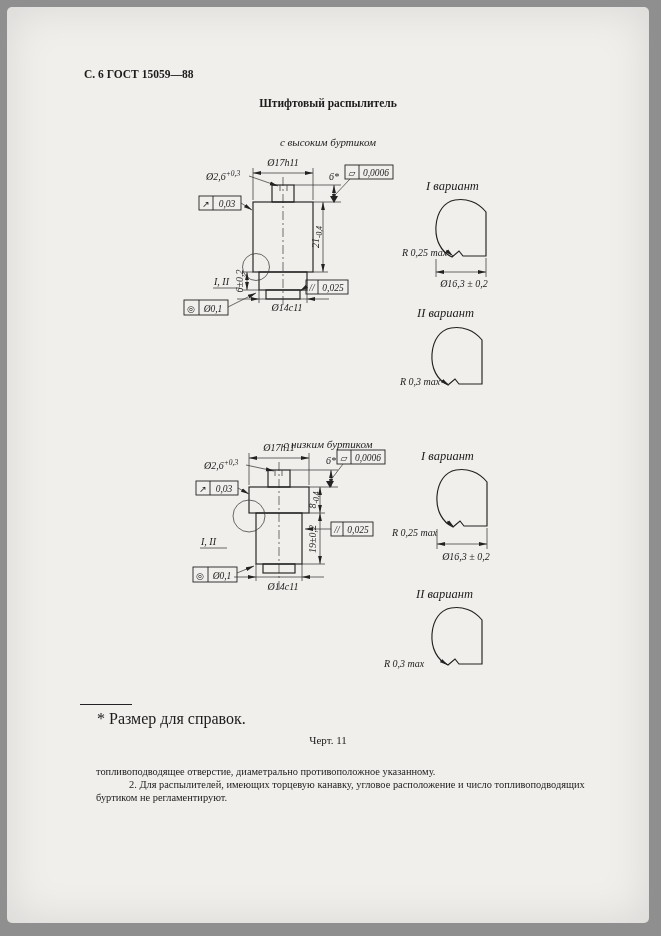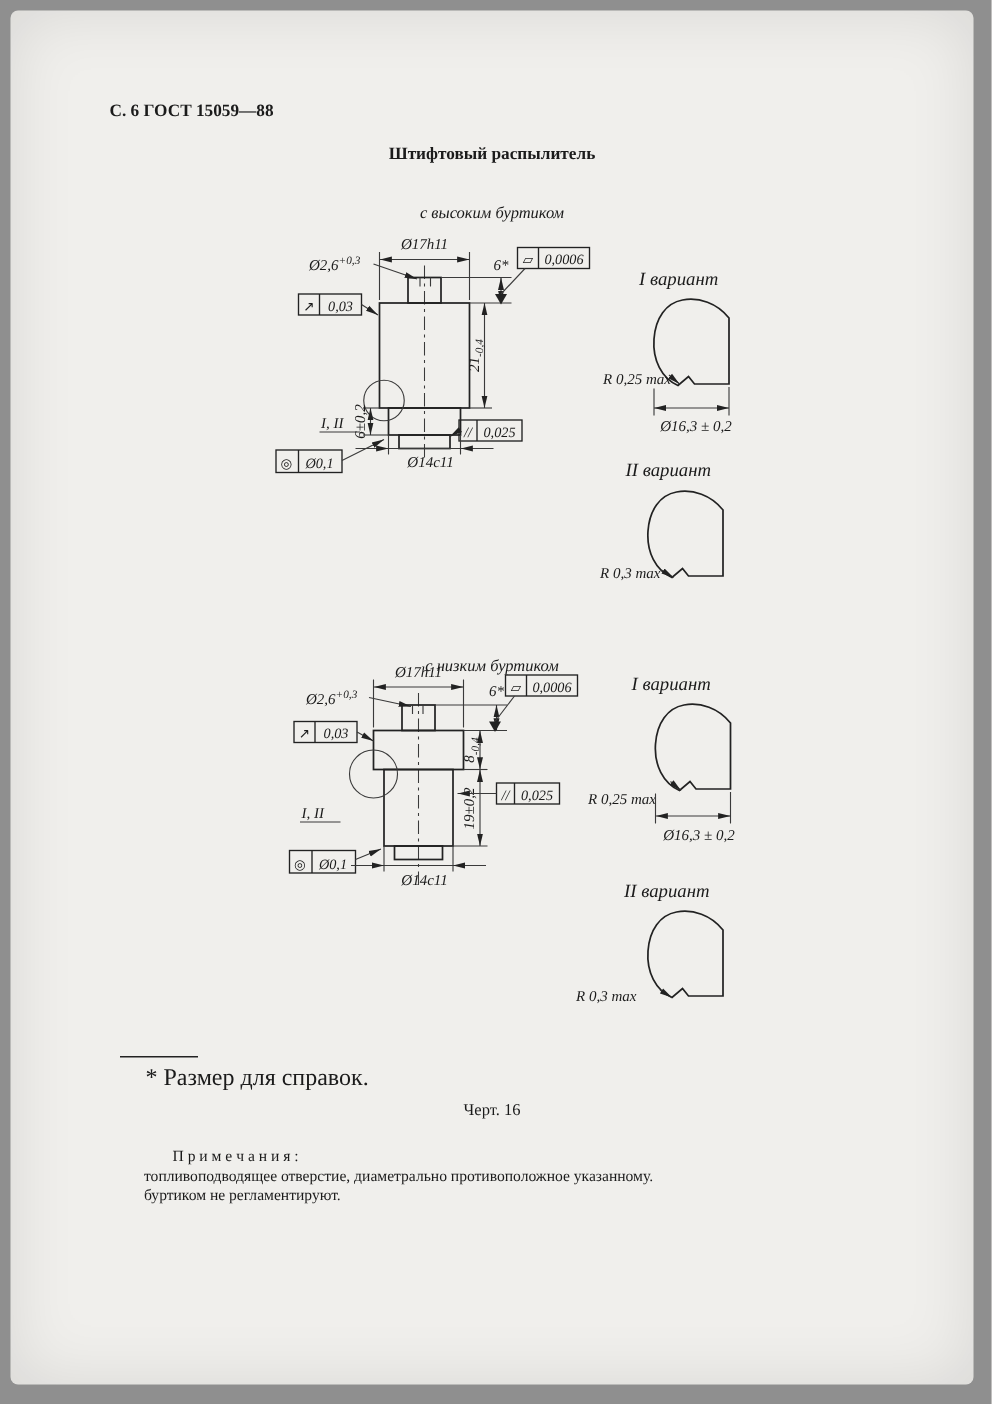--- a/index.html
+++ b/index.html
@@ -7,21 +7,21 @@
     width:661px;height:936px;background:#8f8f8f;position:relative;
     font-family:"Liberation Serif","DejaVu Serif",serif;color:#1b1b1b;
   }
   .page{
     position:absolute;left:7px;top:7px;width:642px;height:916px;
     background:#f0efec;border-radius:5px;
     box-shadow:inset 0 0 45px rgba(0,0,0,0.10);
     overflow:hidden;
   }
   .abs{position:absolute;}
-  .hdr{left:66px;top:61px;font-weight:bold;font-size:11.5px;}
+  .hdr{left:77px;top:61px;font-weight:bold;font-size:11.5px;}
   .ttl{left:0;right:0;top:90px;text-align:center;font-weight:bold;font-size:11.5px;}
   .seclabel{left:0;right:0;text-align:center;font-style:italic;font-size:11px;}
   .sec1{top:129px;}
   .sec2{top:411px;margin-top:20px;}
   .caption{left:0;right:0;top:727px;text-align:center;font-size:11px;}
   .footrule{left:73px;top:697px;width:52px;height:1px;background:#222;}
   .footnote{left:90px;top:703px;font-size:16px;}
   .notes{left:89px;top:758px;width:545px;font-size:10.4px;line-height:13px;}
   .notes div{white-space:nowrap;}
   .ind1{padding-left:19px;}
@@ -273,21 +273,21 @@
         <text class="t12" x="416" y="598">II вариант</text>
         <path class="outline" d="M451,608 C440,610 433,620 432,634 C431,648 437,660 448,665 L455,659 L459,664 L482,664 L482,620 C474,610 462,606 451,608 Z"></path>
         <text class="t10" x="384" y="667">R 0,3 max</text>
         <line class="thin" x1="440" y1="660" x2="448" y2="665" marker-end="url(#arr)"></line>
       </g>
     </g>
   </svg>
 
   <div class="abs footrule"></div>
   <div class="abs footnote">*  Размер для справок.</div>
-  <div class="abs caption">Черт. 16</div>
+  <div class="abs caption">Черт. 11</div>
 
   <div class="abs notes">
-    <div class="ind1">П р и м е ч а н и я :</div>
     <div>топливоподводящее отверстие, диаметрально противоположное указанному.</div>
+    <div class="ind2">2. Для распылителей, имеющих торцевую канавку, угловое расположение и число топливоподводящих</div>
     <div>буртиком не регламентируют.</div>
   </div>
 
 </div>
 
 </body></html>

